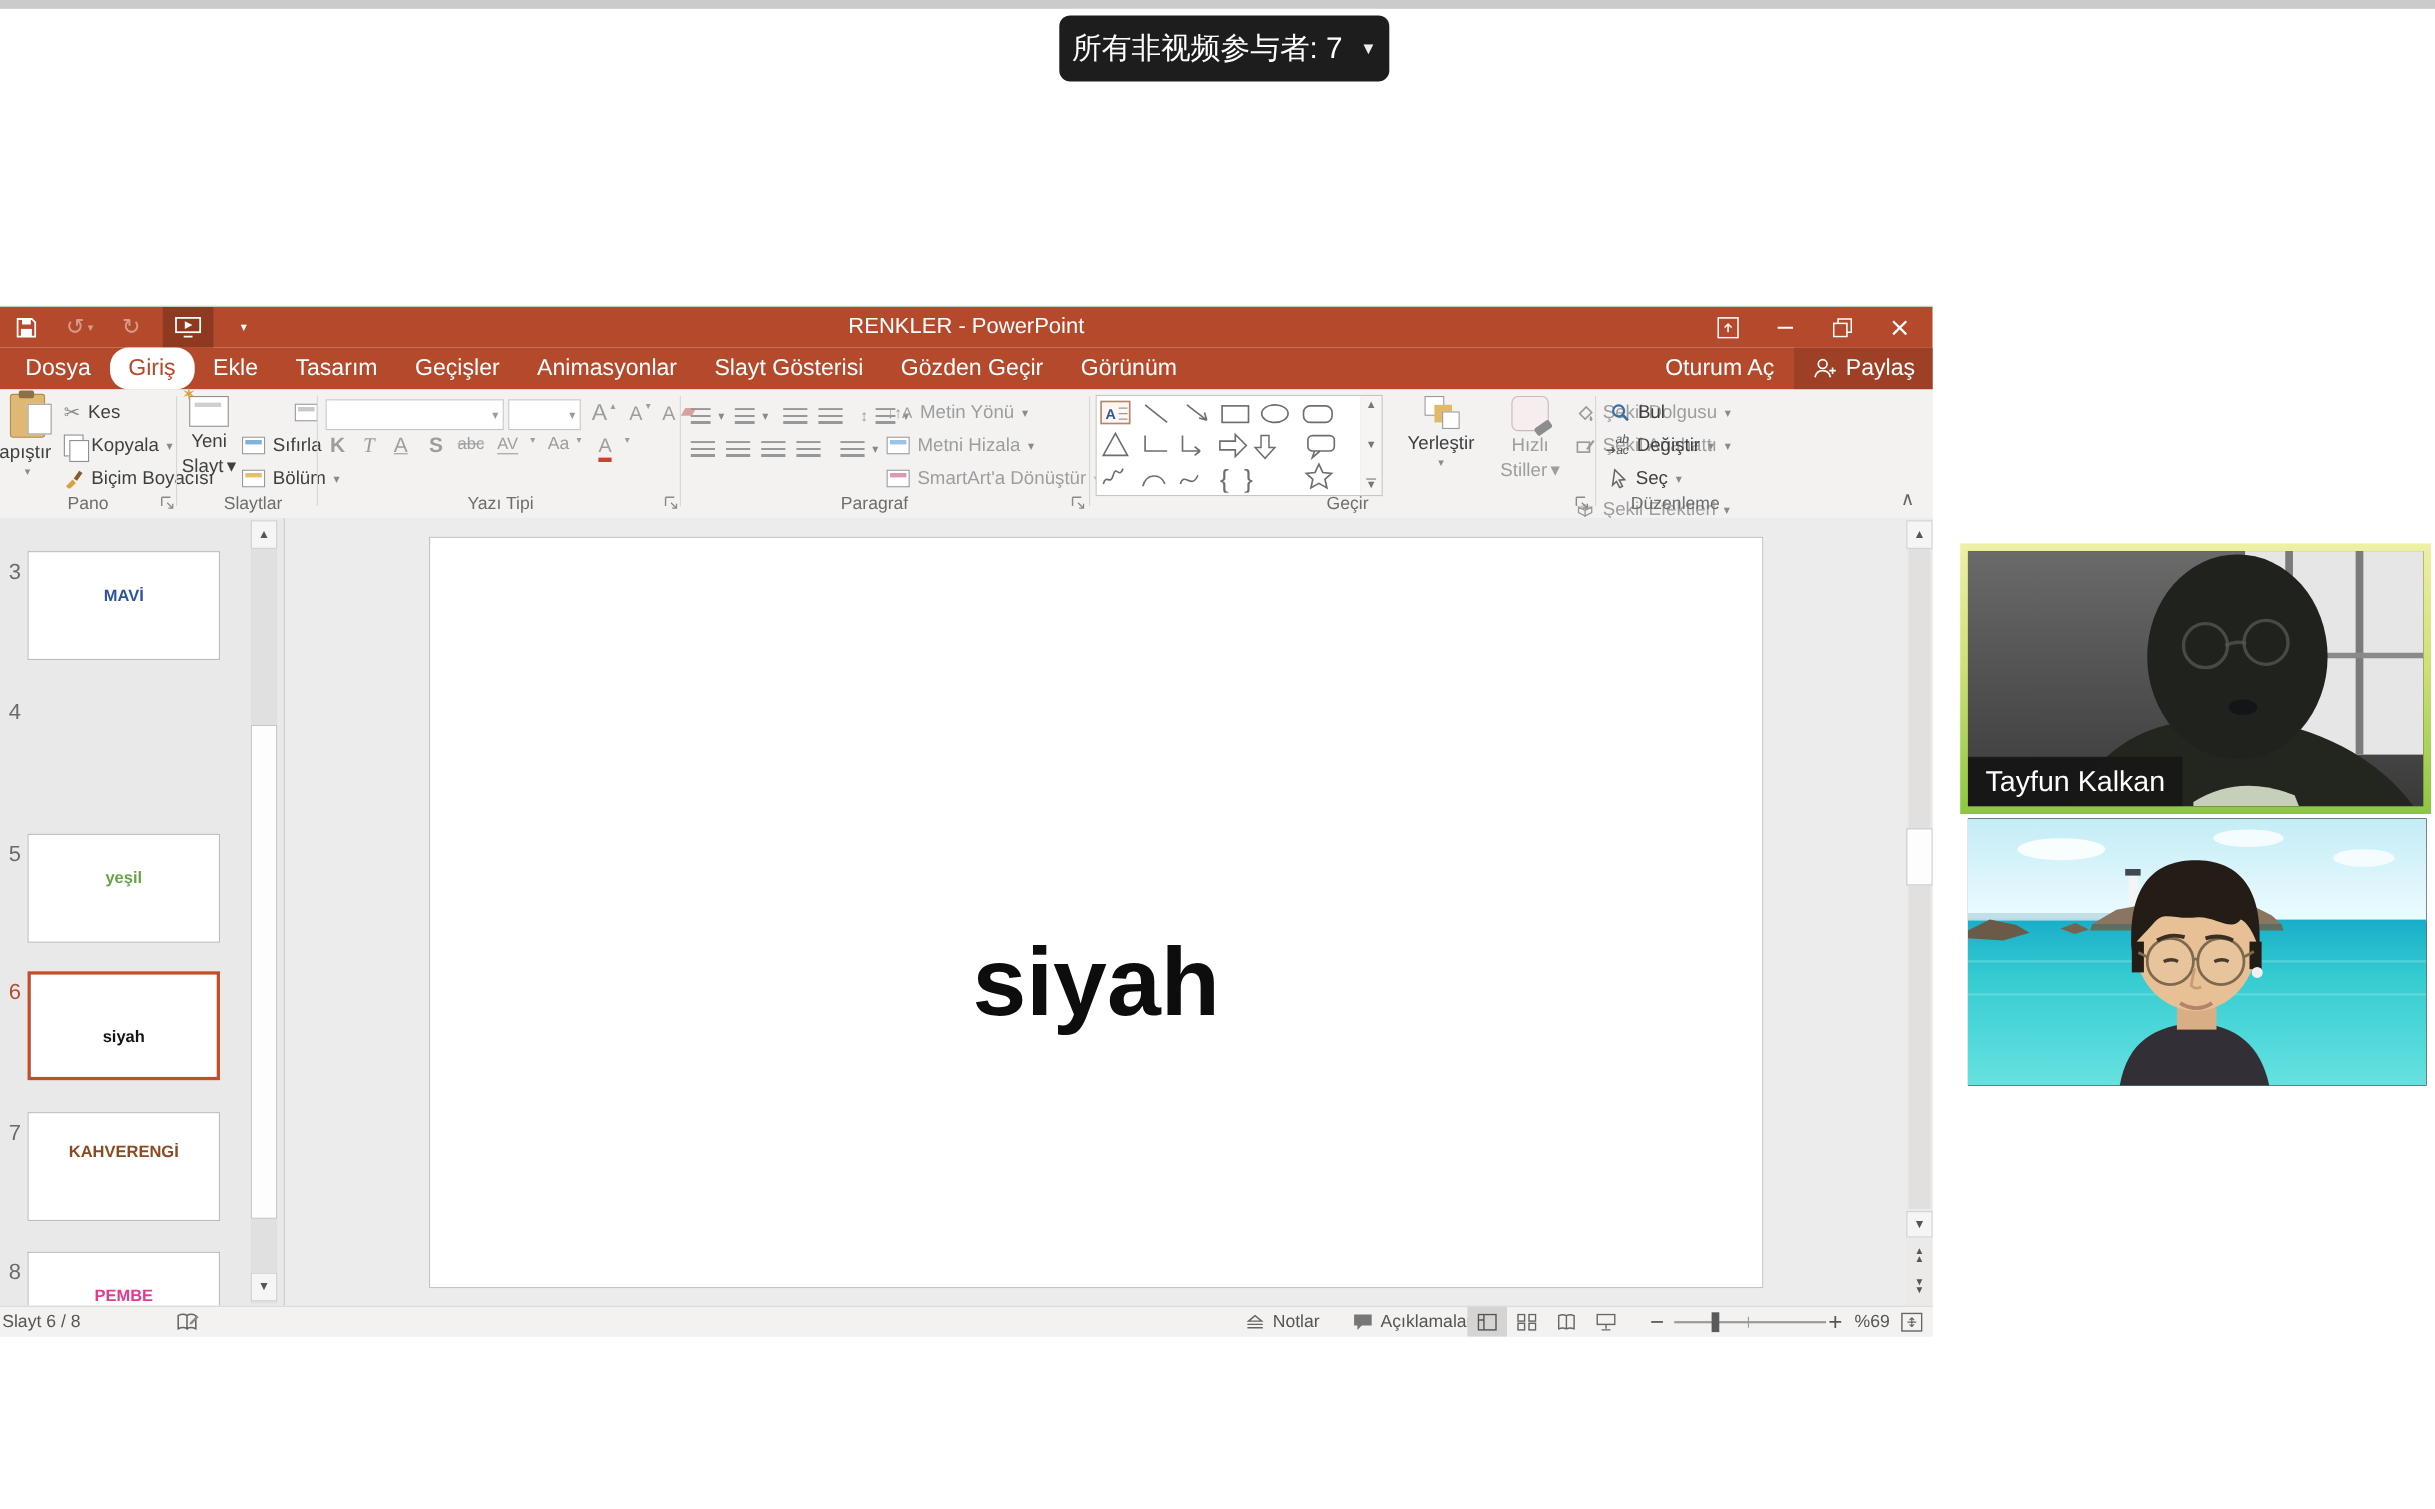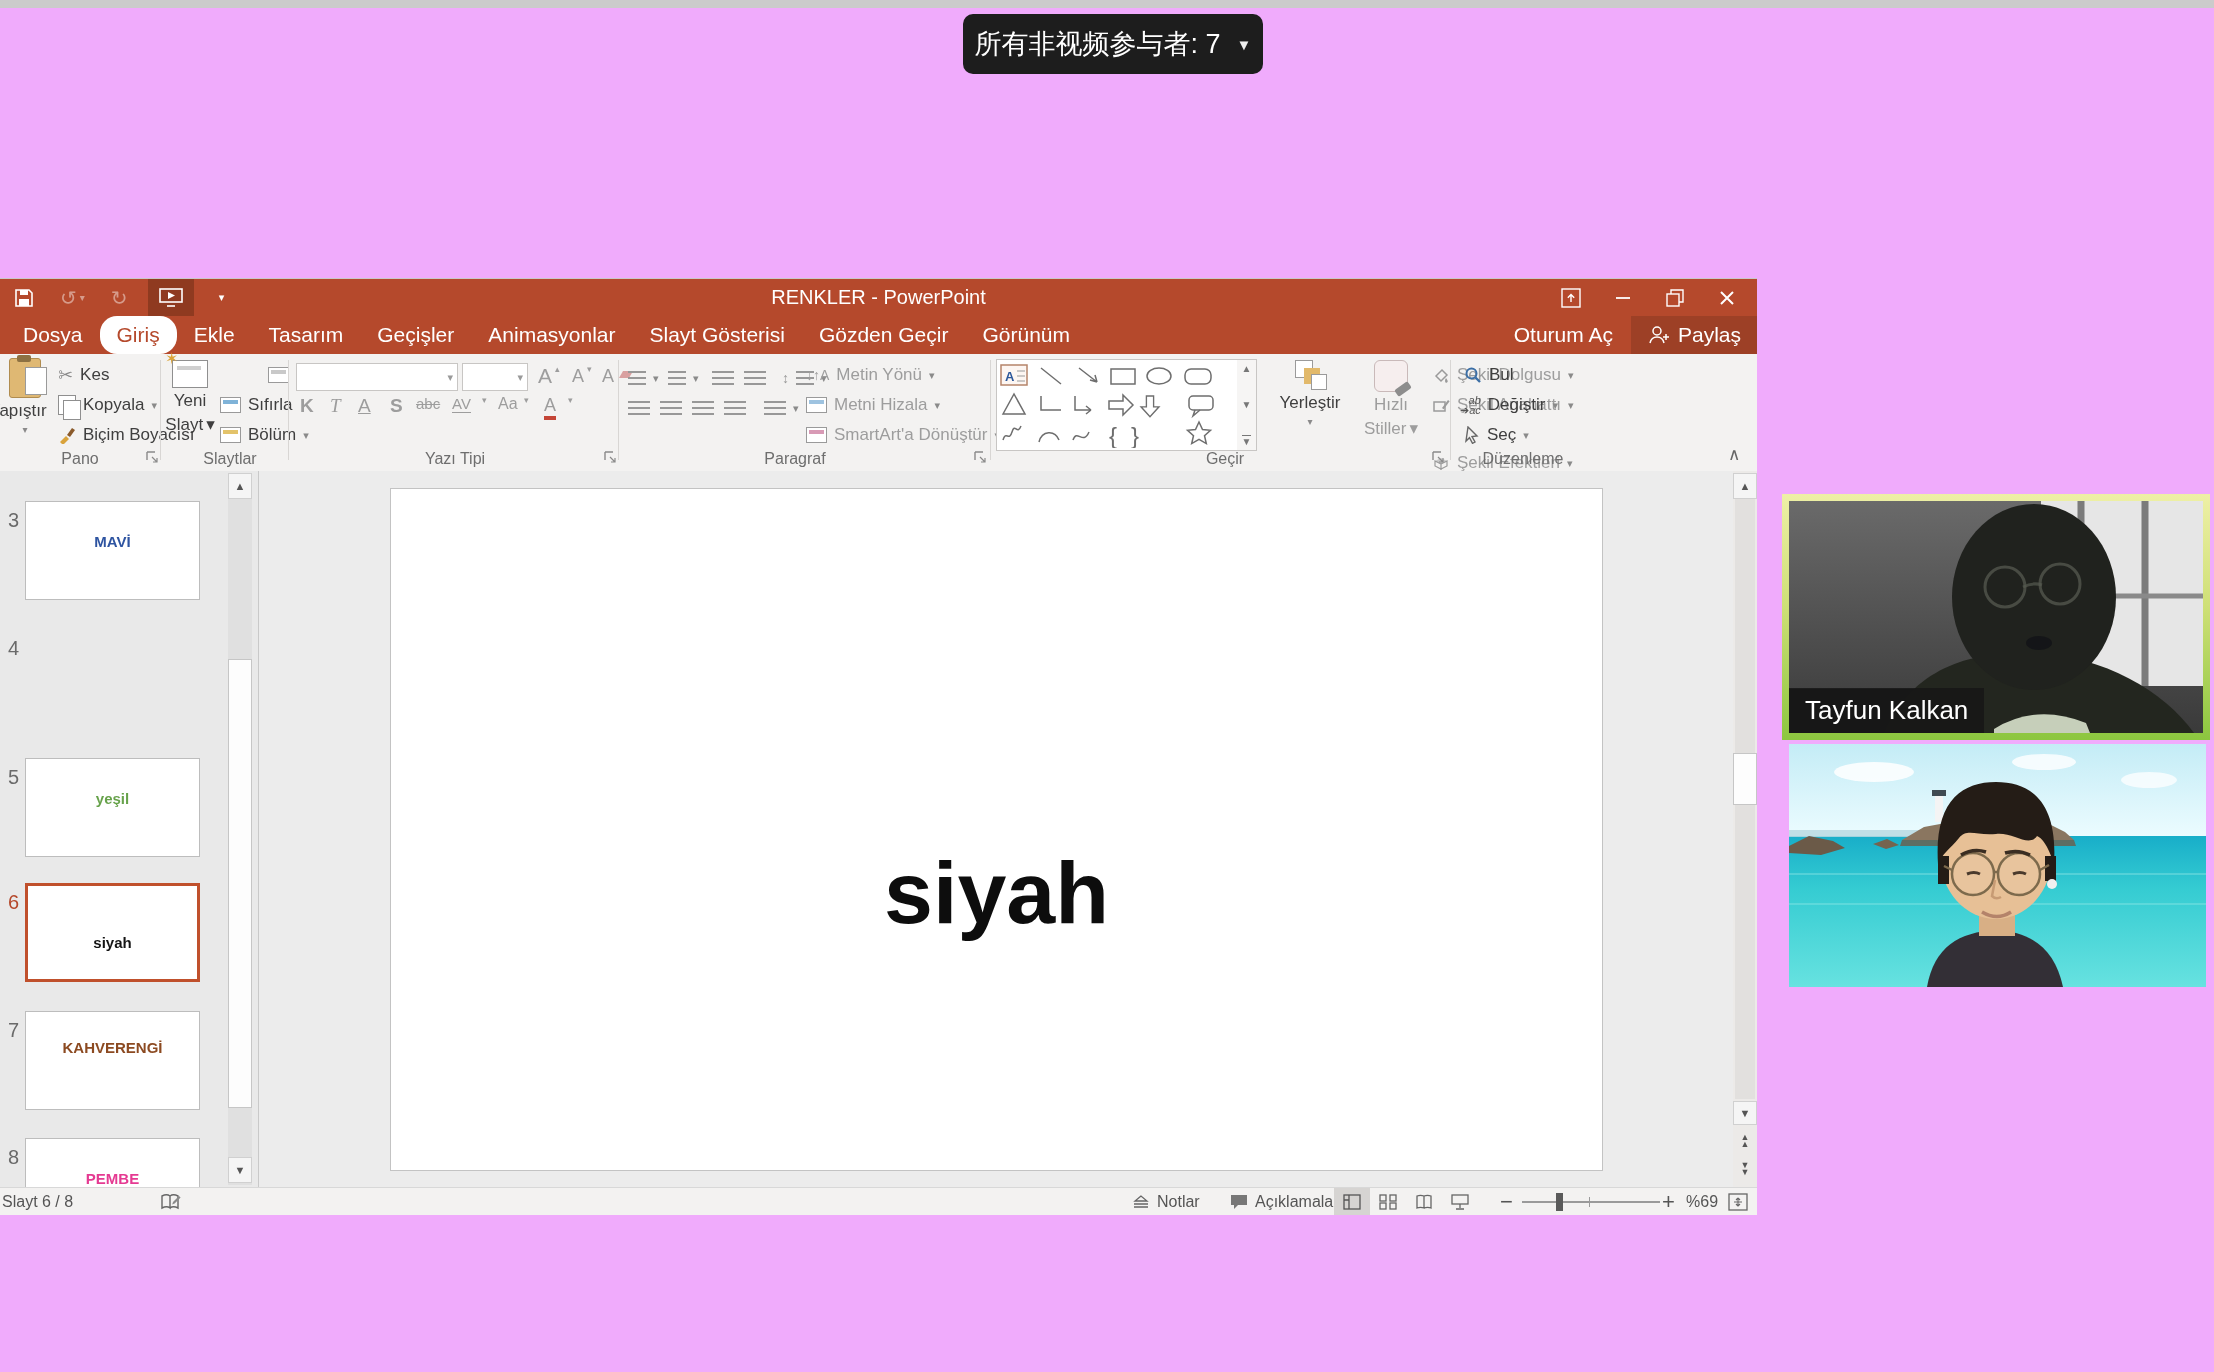--- a/index.html
+++ b/index.html
@@ -1,16 +1,16 @@
 <!DOCTYPE html>
 <html><head>
 <meta charset="utf-8">
 <style>
   html,body{margin:0;padding:0;background:#000;}
-  .screen{position:relative;width:2214px;height:1372px;background:#f0abfc;overflow:hidden;
+  .screen{position:relative;width:2214px;height:1372px;background:#ffffff;overflow:hidden;
           font-family:"Liberation Sans","DejaVu Sans",sans-serif;color:#3f3f3f;}
   .abs{position:absolute;}
 
   
   .top-strip{position:absolute;left:0;top:0;width:2214px;height:8px;background:#cbcbcb;}
   .participants{position:absolute;left:963px;top:14px;width:300px;height:60px;background:#1d1d1d;
       border:none;border-radius:10px;color:#fff;font-size:27px;display:flex;align-items:center;
       justify-content:center;gap:16px;cursor:pointer;font-family:inherit;}
   .participants .caret{font-size:15px;color:#eee;}
 

